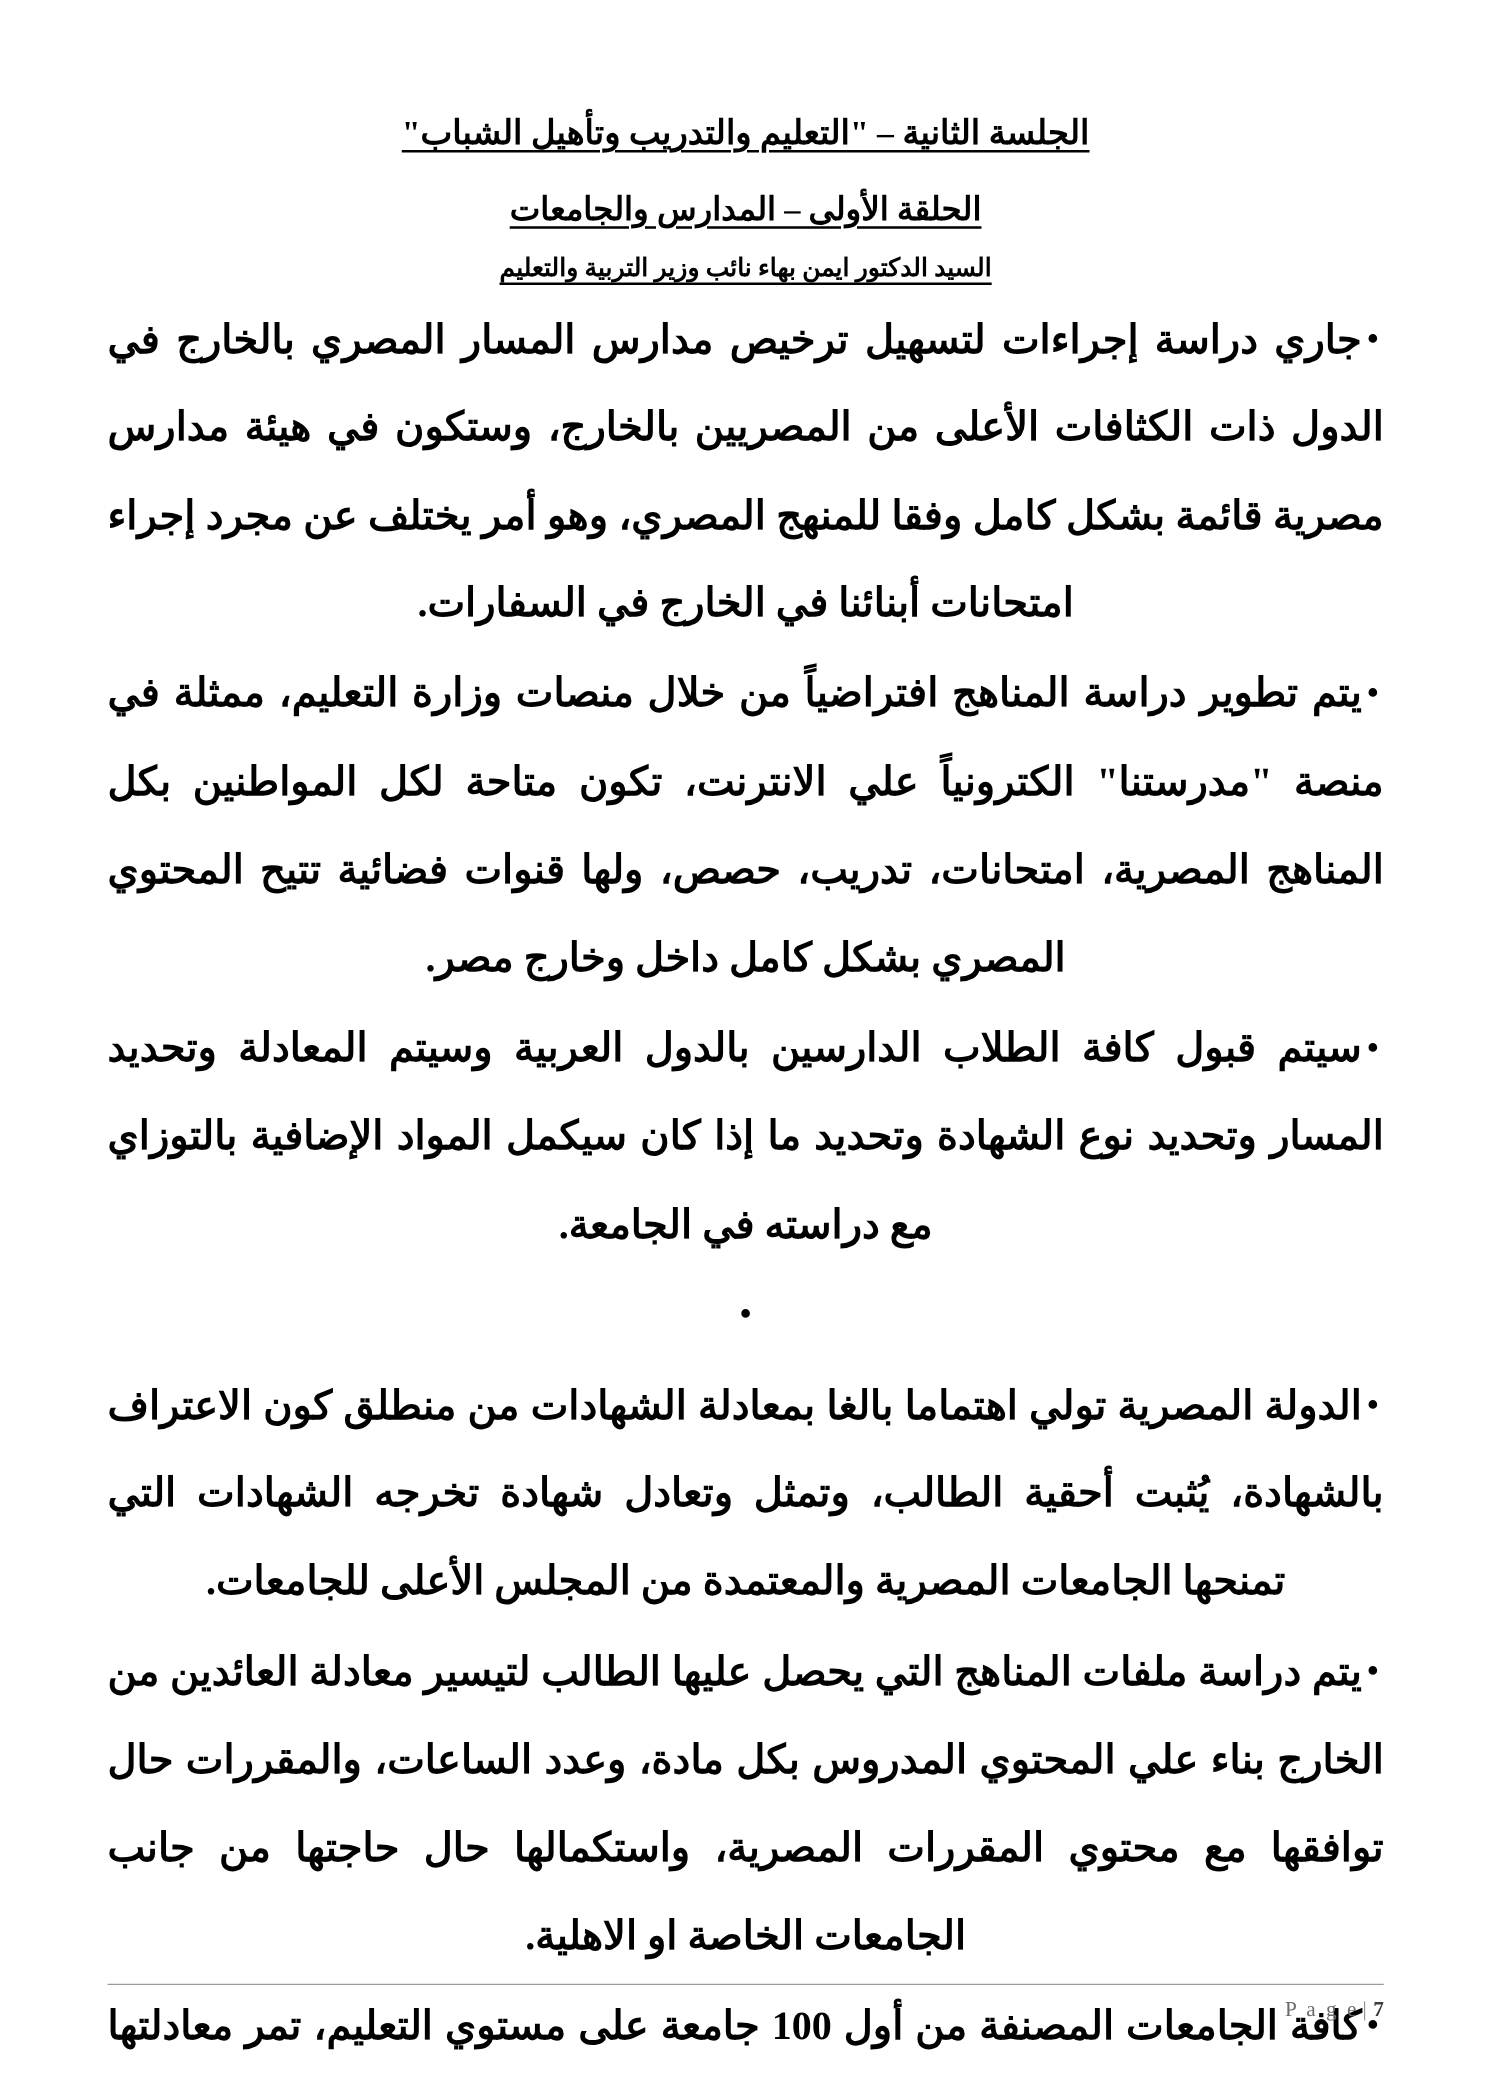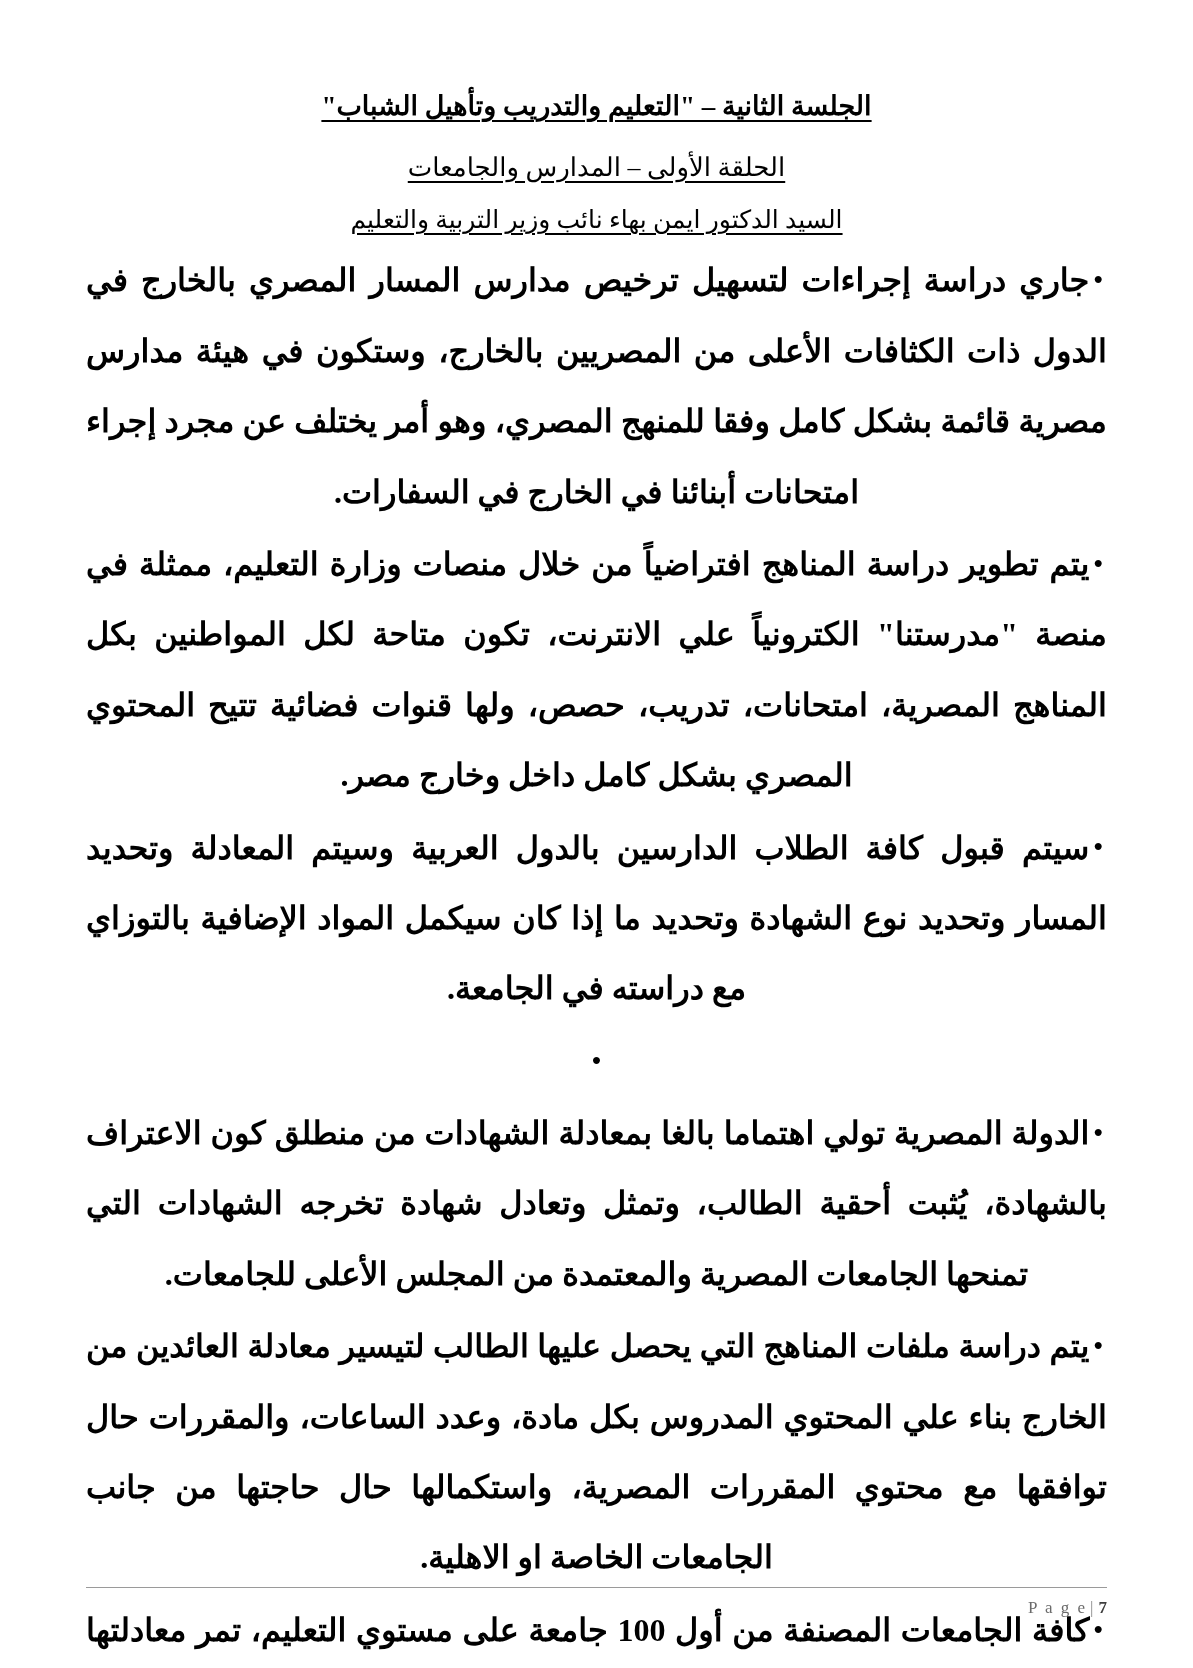--- a/index.html
+++ b/index.html
@@ -49,36 +49,36 @@
     font-size: 26px;
     line-height: 2.22;
     margin: 0 0 6px 0;
     text-align: justify;
     text-align-last: center;
   }
 
   
   .section-heading {
     text-align: center;
-    font-weight: normal;
+    font-weight: bold;
     font-size: 26px;
     line-height: 1.9;
     margin: 8px 0 4px 0;
   }
   .section-heading .u {
     text-decoration: underline;
     text-underline-offset: 5px;
     text-decoration-thickness: 2px;
   }
 
   
   .speaker-heading {
     text-align: center;
-    font-weight: normal;
-    font-size: 25px;
+    font-weight: bold;
+    font-size: 20px;
     line-height: 1.9;
     margin: 2px 0 2px 0;
   }
   .speaker-heading .u {
     text-decoration: underline;
     text-underline-offset: 5px;
     text-decoration-thickness: 2px;
   }
 
   

